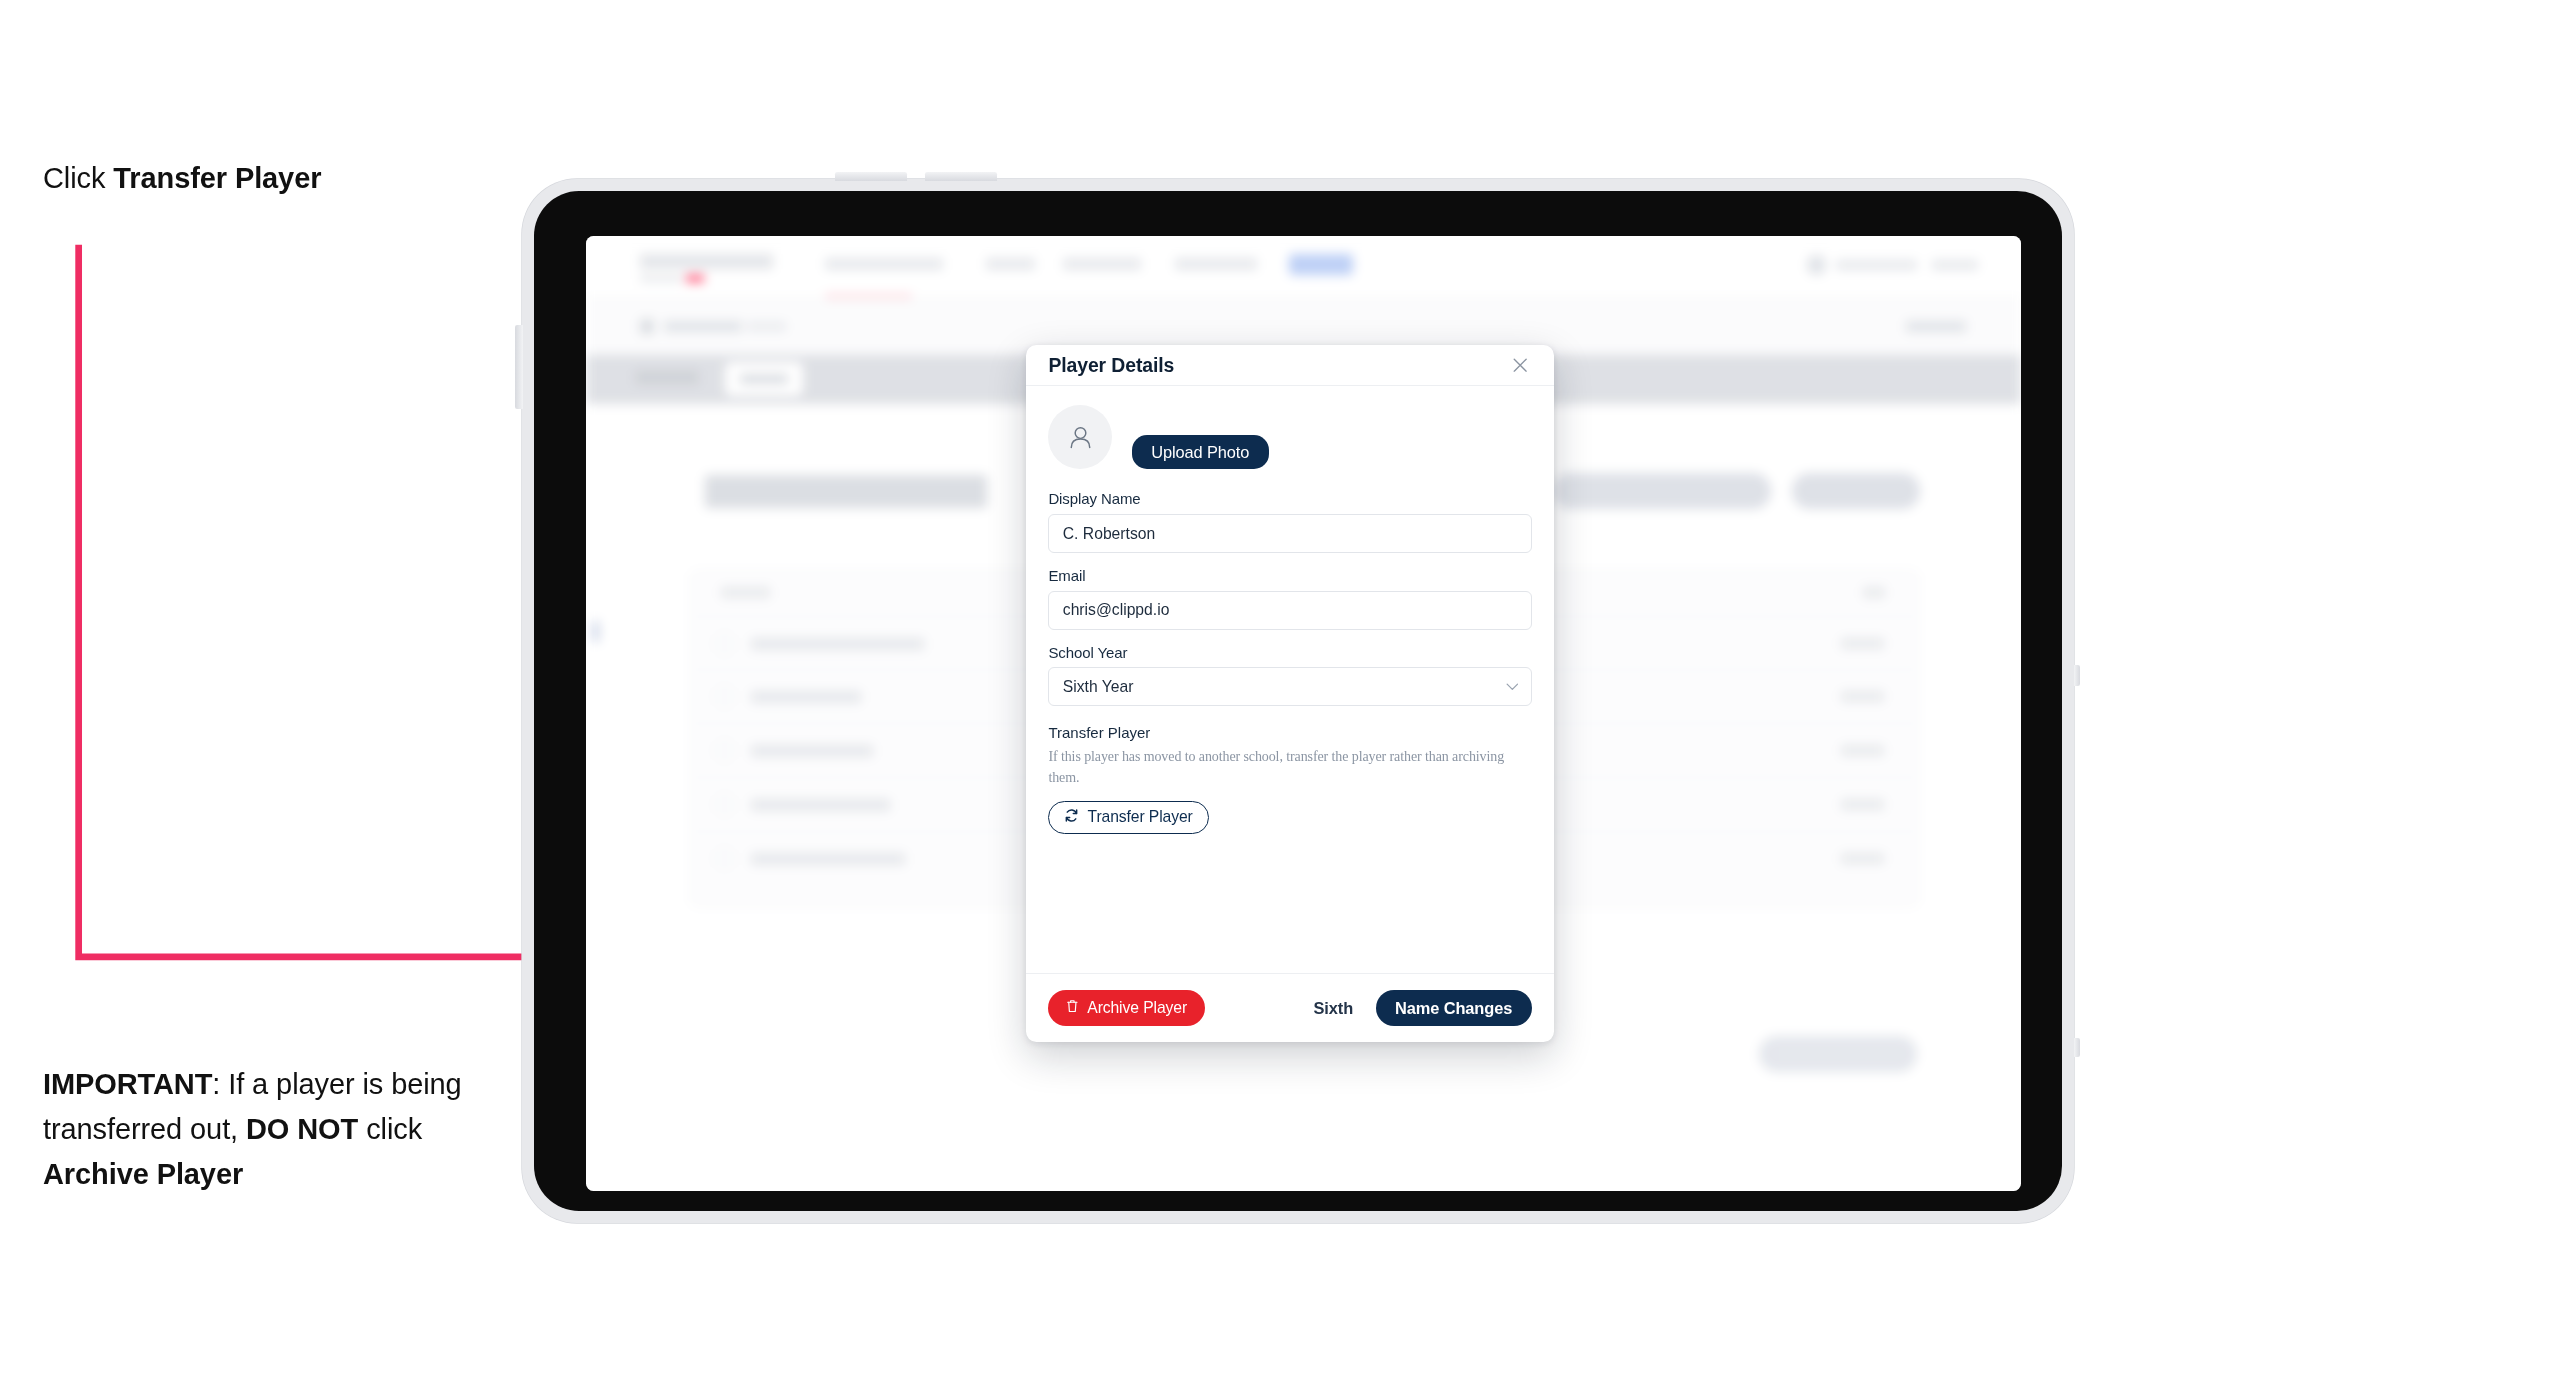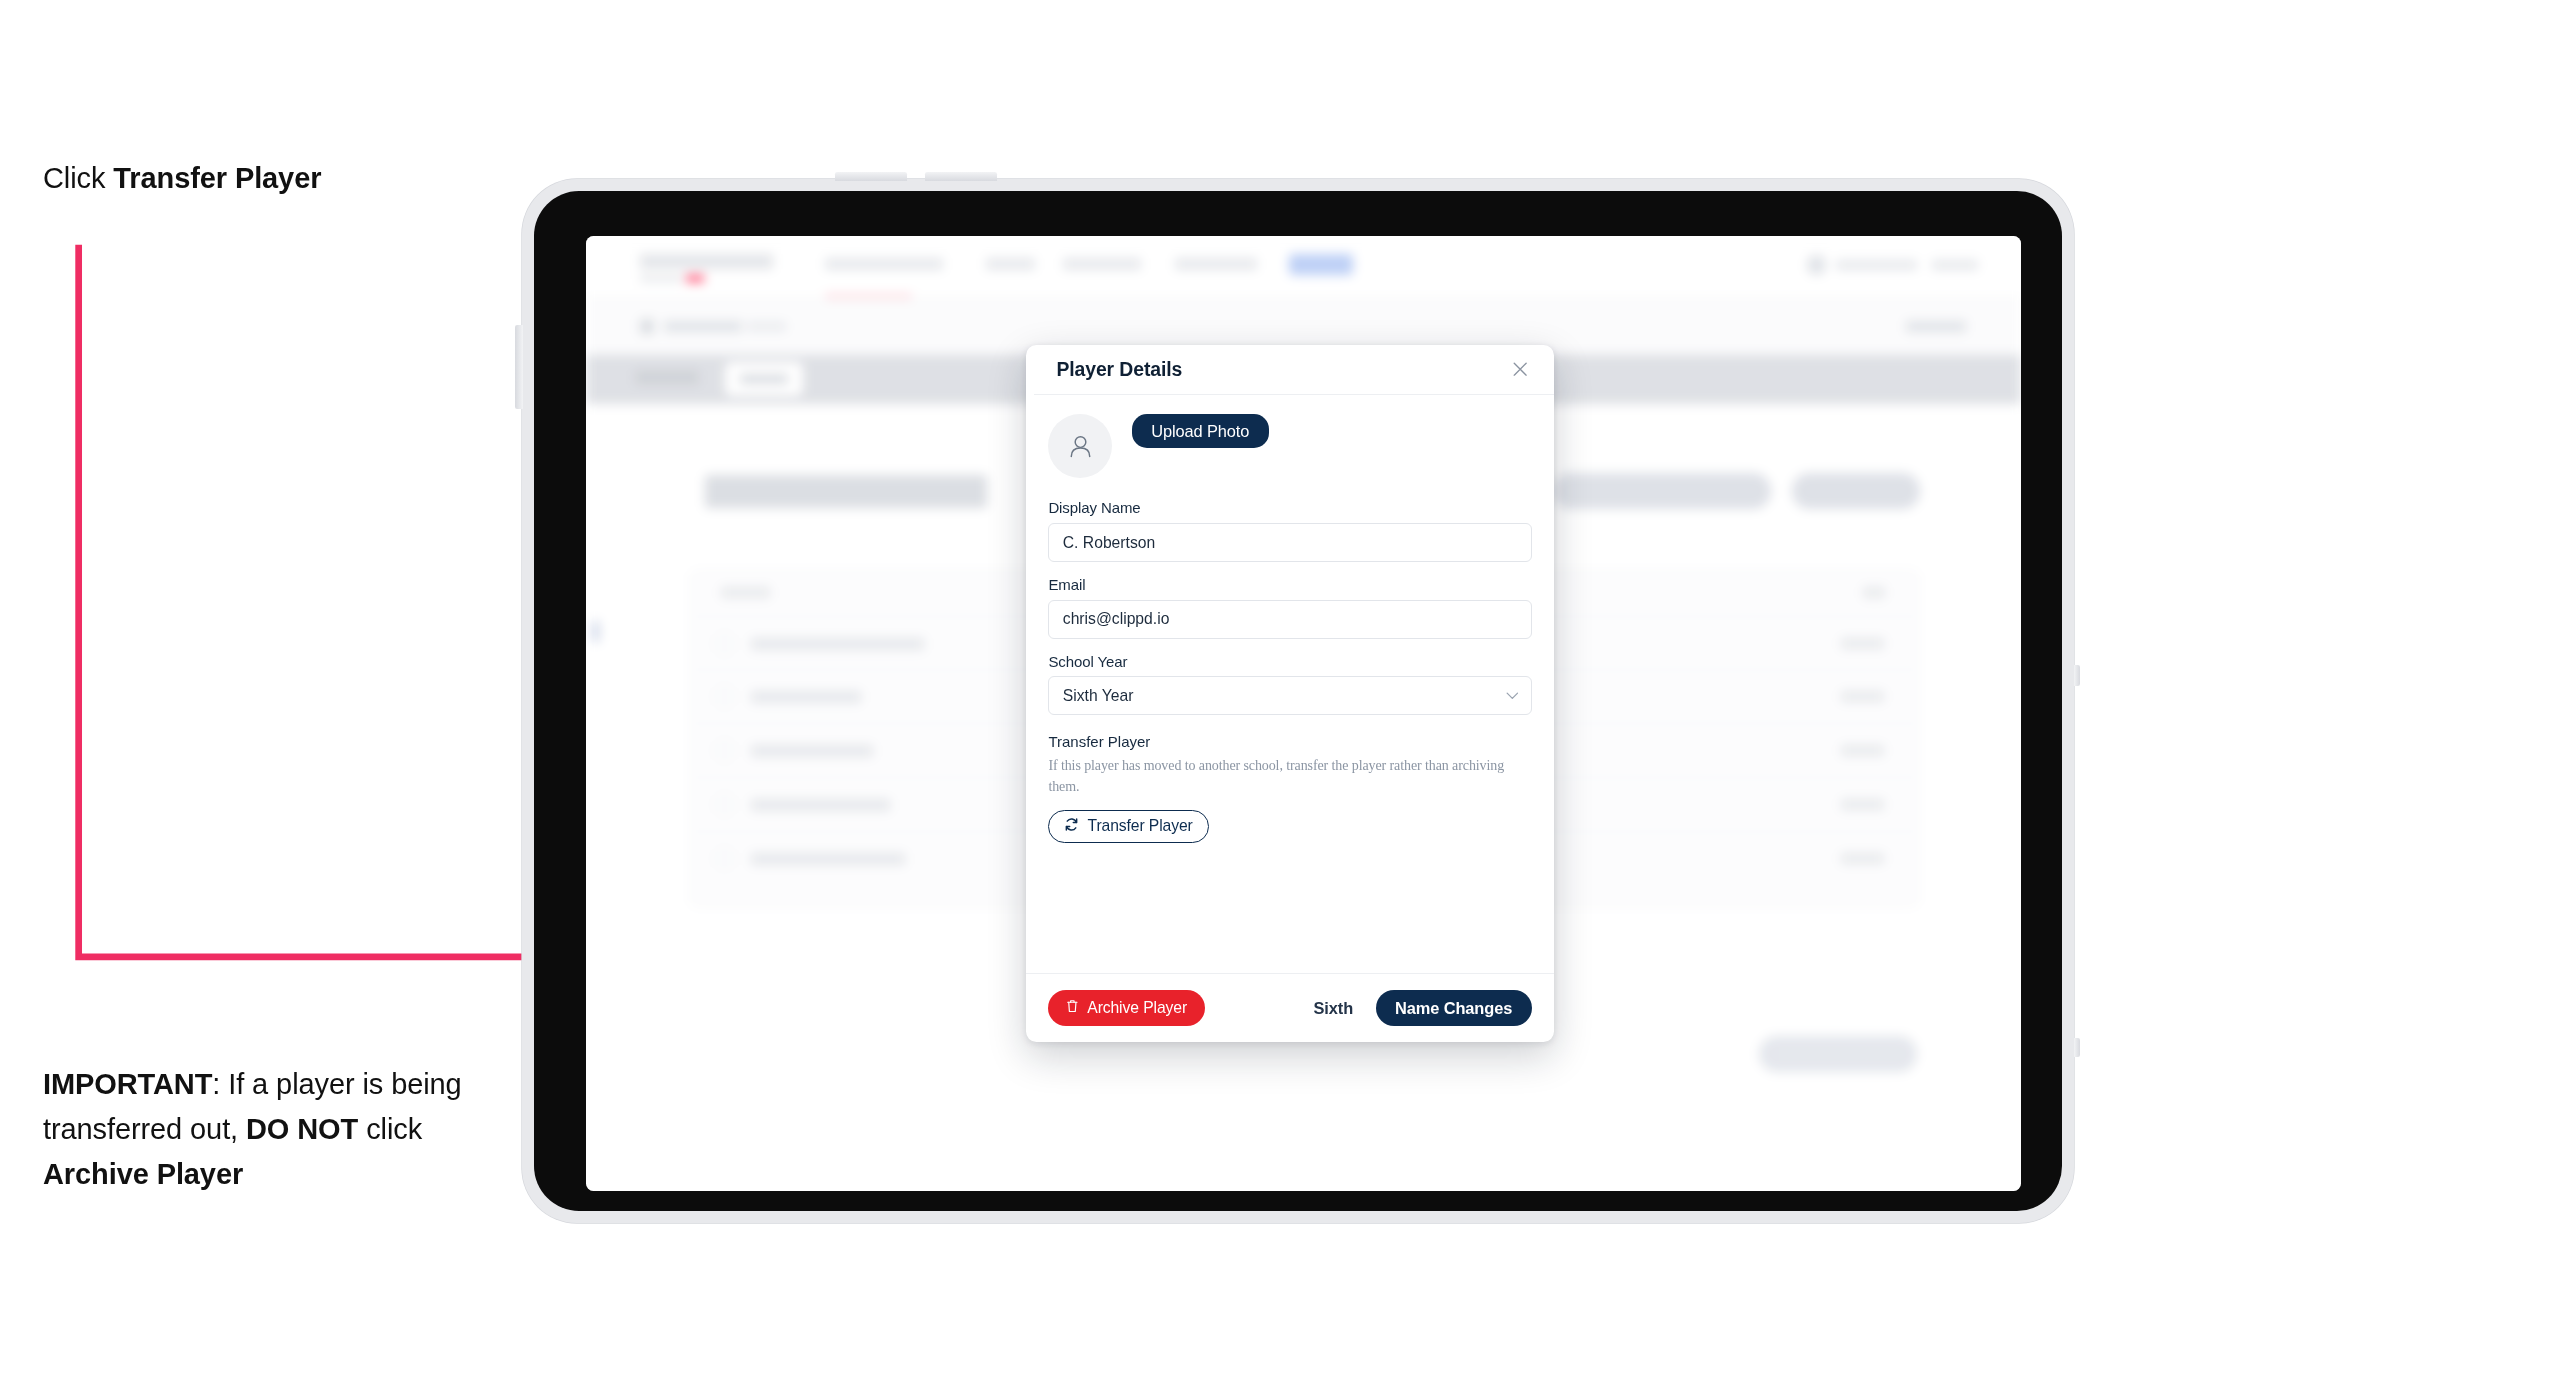--- a/index.html
+++ b/index.html
@@ -216,38 +216,37 @@
     position: absolute;
     left: 1026px; top: 345px;
     width: 528px; height: 697px;
     background: #ffffff;
     border-radius: 10.4px;
     box-shadow: 0 13.4px 39px rgba(15,23,42,0.20), 0 1.5px 7.5px rgba(15,23,42,0.10);
     display: flex; flex-direction: column;
     overflow: hidden;
   }
   .modal-head {
-    flex: 0 0 auto; height: 50px;
+    flex: 0 0 auto; height: 41px;
     display: flex; align-items: center; justify-content: space-between;
     padding: 0 21px 0 22.4px;
     border-bottom: 0.7px solid #edeff2;
-    margin-left: 8px;
   }
   .modal-title {
     font-size: 19.4px; font-weight: 600; color: #0f2034; letter-spacing: -0.1px;
   }
   .close-btn {
     width: 25px; height: 25px;
     display: flex; align-items: center; justify-content: center;
     cursor: pointer; border: none; background: transparent;
   }
   .modal-body {
     flex: 1 1 auto; padding: 19.4px 22.4px 12px 22.4px; overflow: hidden;
   }
-  .photo-row { display: flex; align-items: flex-start; gap: 19.4px; margin-bottom: 21px; }
+  .photo-row { display: flex; align-items: flex-end; gap: 19.4px; margin-bottom: 21px; }
   .avatar {
     width: 64px; height: 64px; border-radius: 50%;
     background: #f1f2f4;
     display: flex; align-items: center; justify-content: center;
     flex: 0 0 auto;
   }
   .upload-btn {
     background: #0d2c4f; color: #ffffff;
     border: none; border-radius: 15px;
     padding: 0 19.4px; height: 34px;

